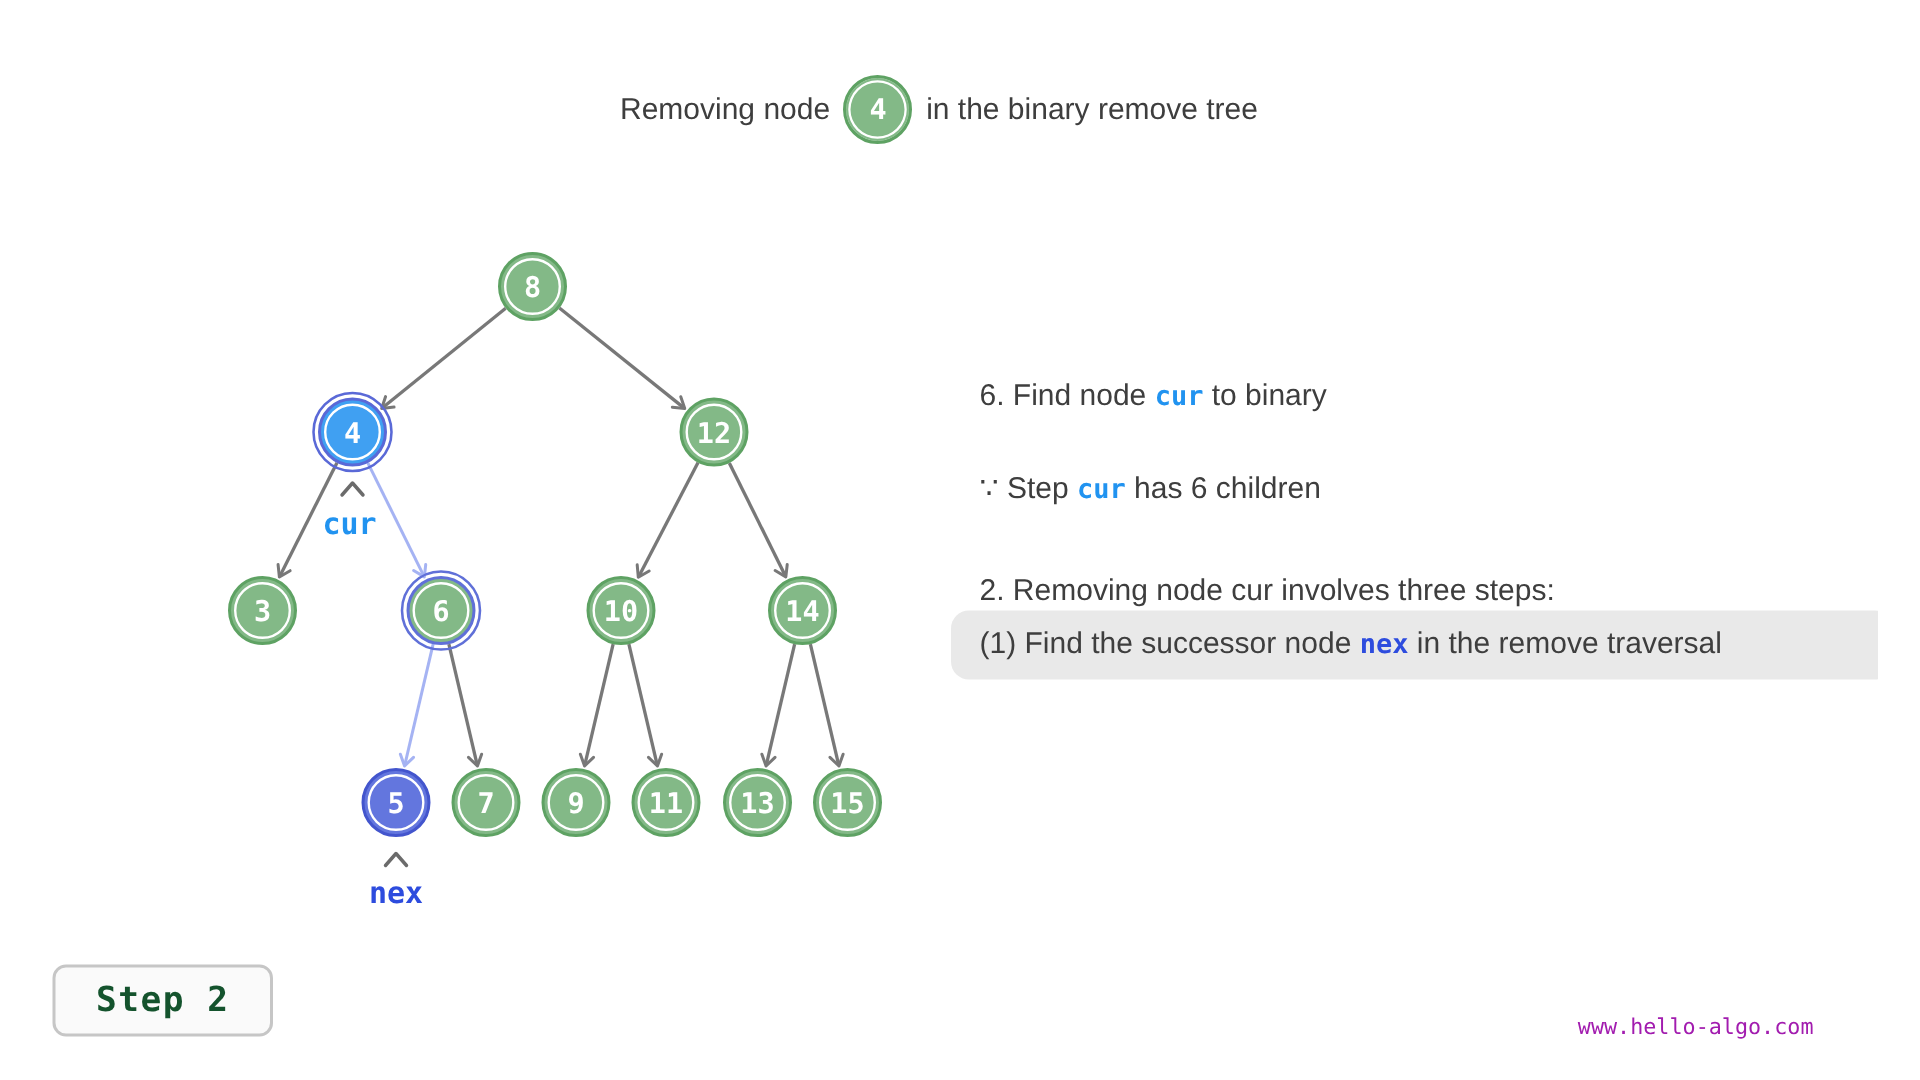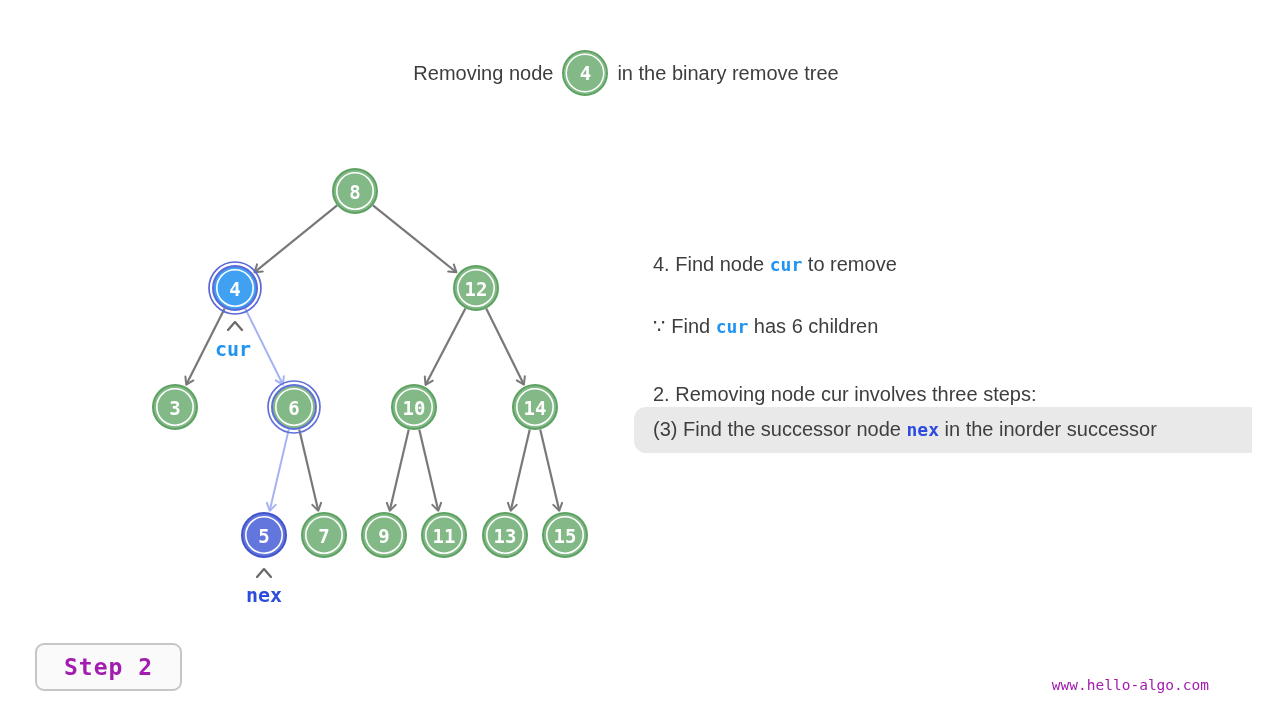--- a/index.html
+++ b/index.html
@@ -38,21 +38,21 @@
     background:var(--pill-bg);border-radius:12px;
     padding:9px 14px 10px 19px;min-width:628px;box-sizing:border-box;
   }
   .seg-cur{color:var(--cur-text);font-weight:bold;font-family:"DejaVu Sans Mono",monospace;font-size:18px;}
   .seg-nex{color:var(--nex-text);font-weight:bold;font-family:"DejaVu Sans Mono",monospace;font-size:18px;}
   
   .step-badge{
     position:absolute;left:35px;top:643px;width:147px;height:48px;box-sizing:border-box;
     border:2px solid #C6C6C6;border-radius:9px;background:#FAFAFA;
     display:flex;align-items:center;justify-content:center;
-    font:bold 23px "DejaVu Sans Mono",monospace;color:#a21caf;letter-spacing:1px;
+    font:bold 23px "DejaVu Sans Mono",monospace;color:#14532d;letter-spacing:1px;
   }
   .watermark{
     position:absolute;right:43px;top:677px;
     font:14.5px "DejaVu Sans Mono",monospace;color:#a21caf;
   }
 </style>
 </head>
 <body>
 
 <div id="canvas">
@@ -157,24 +157,24 @@
         <polyline points="228,330 235,322 242,330" fill="none" stroke="#6B6B6B" stroke-width="2.3" stroke-linecap="round" stroke-linejoin="round"></polyline>
         <text x="233" y="349" text-anchor="middle" dominant-baseline="central" class="ptr-label" fill="#2193F0">cur</text>
       </g>
       <g>
         <polyline points="257,577 264,569 271,577" fill="none" stroke="#6B6B6B" stroke-width="2.3" stroke-linecap="round" stroke-linejoin="round"></polyline>
         <text x="264" y="595" text-anchor="middle" dominant-baseline="central" class="ptr-label" fill="#2D4CDE">nex</text>
       </g>
     </svg>
 
   <div class="explain" id="explain">
-      <div class="line l1"><span>4. Find node </span><span class="seg-cur">cur</span><span> to remove</span></div>
-      <div class="line l2"><span>∵ Find </span><span class="seg-cur">cur</span><span> has 6 children</span></div>
+      <div class="line l1"><span>6. Find node </span><span class="seg-cur">cur</span><span> to binary</span></div>
+      <div class="line l2"><span>∵ Step </span><span class="seg-cur">cur</span><span> has 6 children</span></div>
       <div class="line l3"><span>2. Removing node cur involves three steps:</span></div>
-      <div class="line l4 pill"><span>(3) Find the successor node </span><span class="seg-nex">nex</span><span> in the inorder successor</span></div>
+      <div class="line l4 pill"><span>(1) Find the successor node </span><span class="seg-nex">nex</span><span> in the remove traversal</span></div>
     </div>
 
   <div class="step-badge">
     <span>Step 2</span>
   </div>
   <div class="watermark">www.hello-algo.com</div>
 
 </div>
 
 </body></html>

